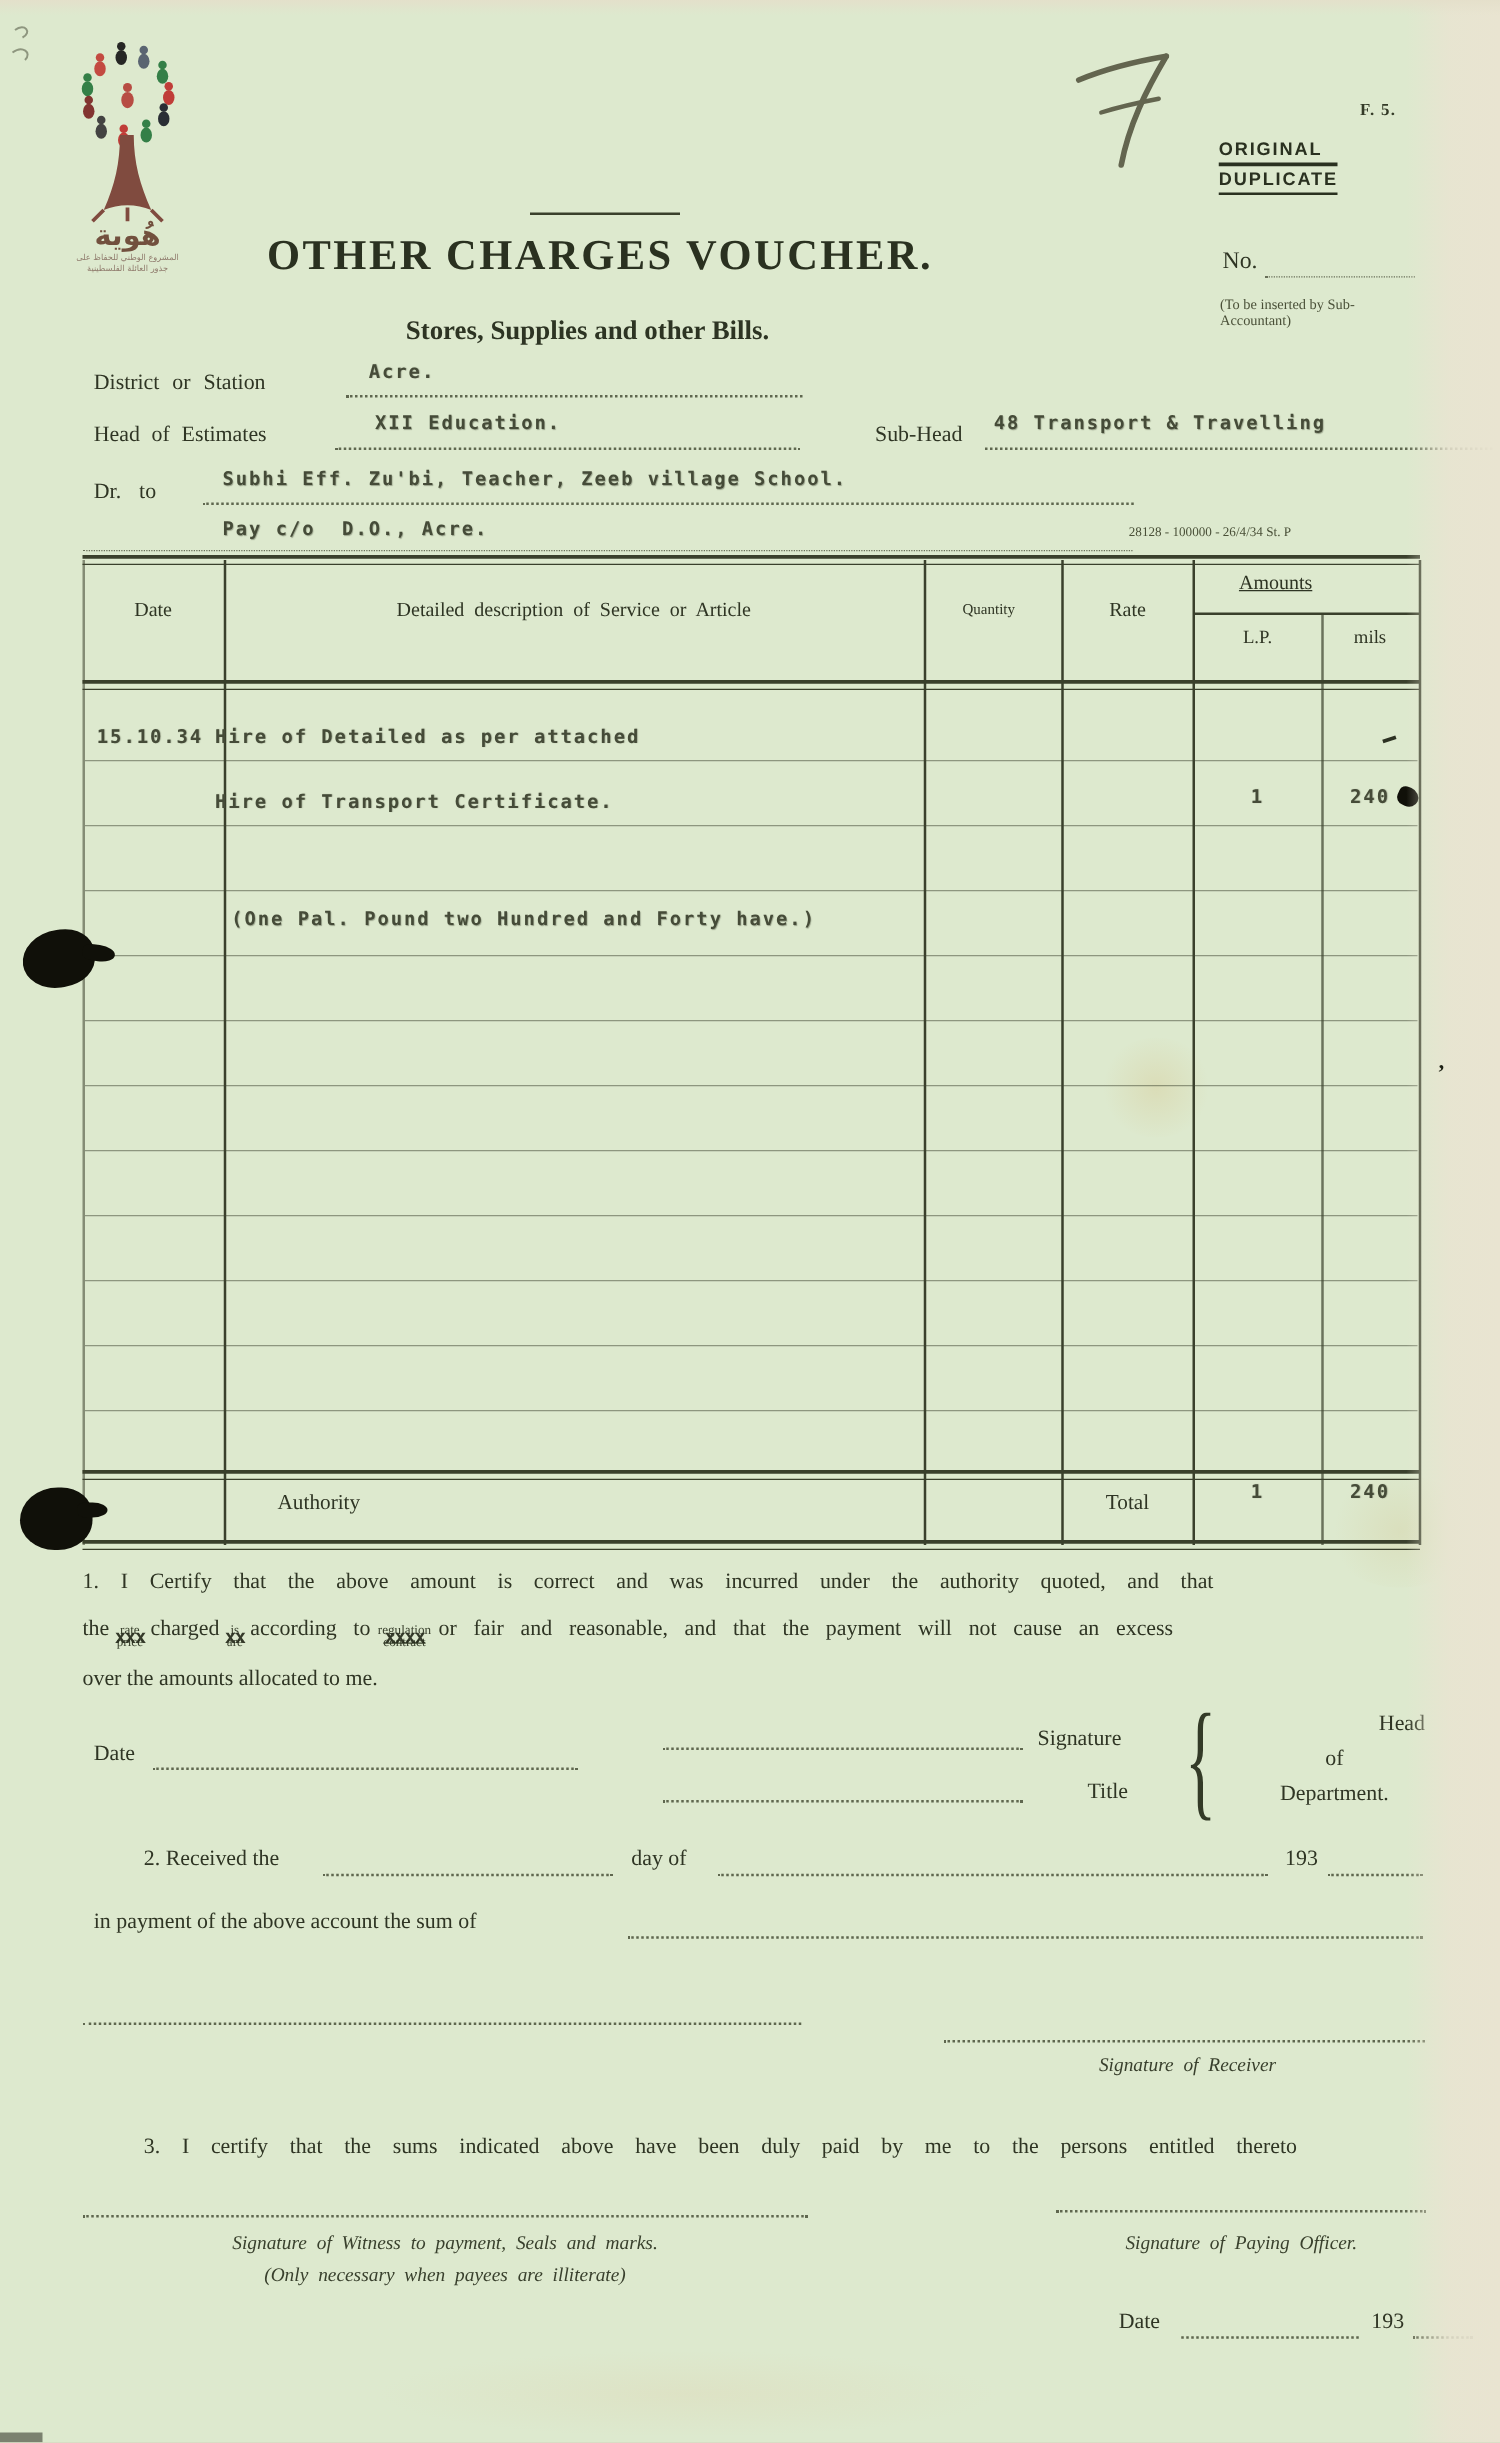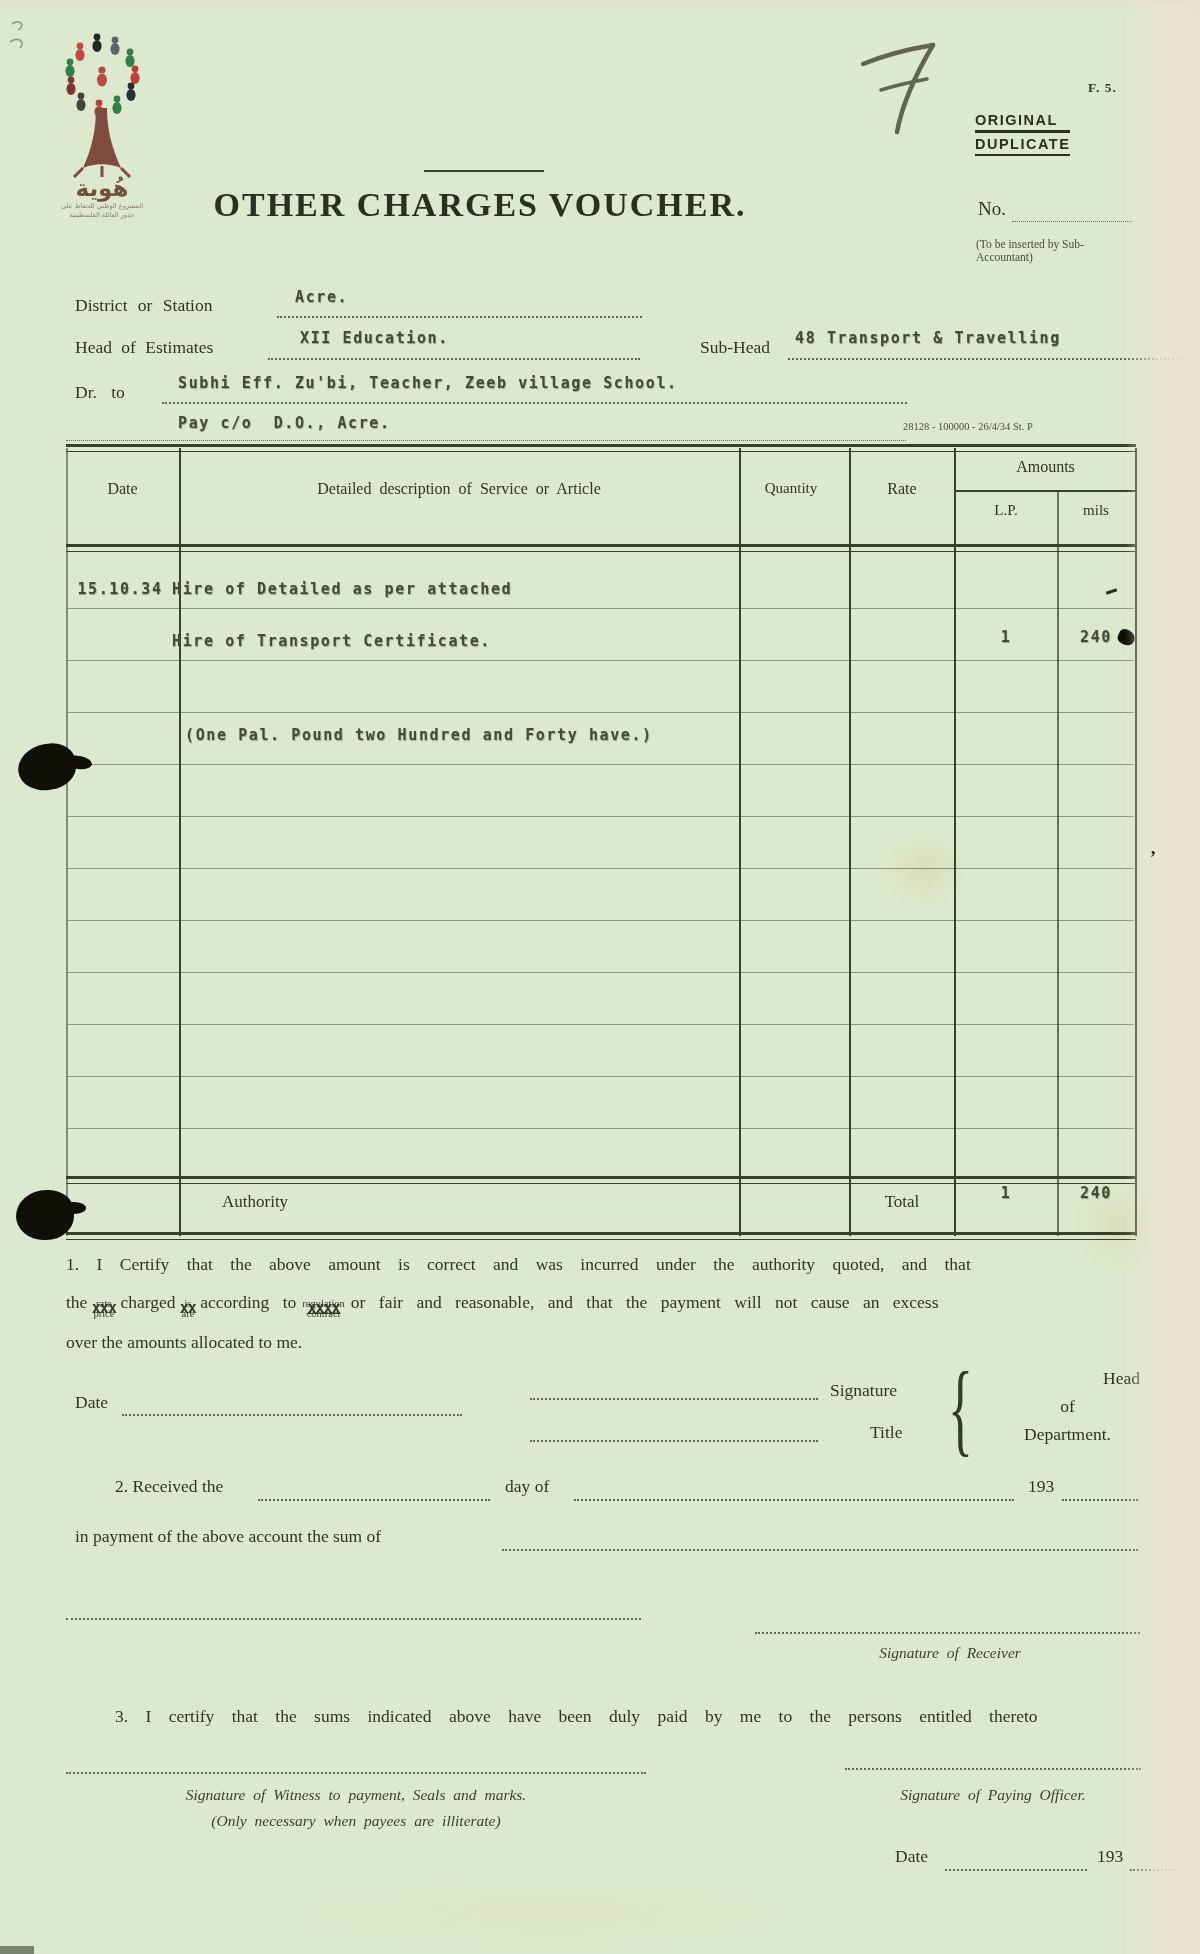--- a/index.html
+++ b/index.html
@@ -120,20 +120,21 @@
     <path d="M88 23 C72 50,58 78,52 110" stroke="#63654f" stroke-width="4.5" fill="none" stroke-linecap="round"></path>
     <path d="M36 68 C52 63,66 60,82 57" stroke="#63654f" stroke-width="3.5" fill="none" stroke-linecap="round"></path>
   </svg>
 
   <div class="abs" style="left:1088px;top:80px;font-weight:bold;font-size:13.5px;letter-spacing:1px;">F. 5.</div>
 
   <div class="sol" style="left:424px;top:170px;width:120px;height:2px;"></div>
 
   <div class="abs ctr" style="left:120px;top:186px;width:720px;font-size:34px;font-weight:bold;letter-spacing:2px;color:#2a3120;">OTHER  CHARGES  VOUCHER.</div>
 
+  <div class="abs ctr" style="left:120px;top:252px;width:700px;font-size:21.5px;font-weight:bold;color:#2d3423;">Stores, Supplies and other Bills.</div>
 
   <div class="abs" style="left:975px;top:112px;font-family:'Liberation Sans',sans-serif;font-weight:bold;font-size:14.5px;letter-spacing:1.5px;color:#2a3120;">
     <div style="border-bottom:3px solid #2a3120;padding-bottom:2px;">ORIGINAL</div>
     <div style="border-bottom:2px solid #2a3120;padding-top:3px;padding-bottom:2px;">DUPLICATE</div>
   </div>
   <div class="abs lbl" style="left:978px;top:198px;font-size:19px;">No.</div>
   <div class="dotf" style="left:1012px;top:221px;width:120px;"></div>
   <div class="abs" style="left:976px;top:238px;font-size:11.5px;line-height:13px;color:#4a5038;">
     <div>(To be inserted by Sub-</div>
     <div>Accountant)</div>
@@ -175,23 +176,23 @@
     <div class="vline" style="left:179px;top:448px;height:788px;"></div>
     <div class="vline" style="left:739px;top:448px;height:788px;"></div>
     <div class="vline" style="left:849px;top:448px;height:788px;"></div>
     <div class="vline" style="left:954px;top:448px;height:788px;"></div>
     <div class="vline" style="left:1057px;top:492px;height:744px;background:rgba(58,64,44,.7);"></div>
     <div class="vline" style="left:1135px;top:448px;height:788px;"></div>
     <div class="sol" style="left:955px;top:490px;width:181px;height:2px;"></div>
 
     <div class="abs lbl ctr" style="left:66px;top:480px;width:113px;font-size:16px;">Date</div>
     <div class="abs lbl ctr" style="left:180px;top:480px;width:558px;font-size:16px;word-spacing:4px;">Detailed description of Service or Article</div>
-    <div class="abs lbl ctr" style="left:740px;top:480px;width:102px;font-size:15px;">Quantity</div>
+    <div class="abs lbl ctr" style="left:740px;top:480px;width:102px;font-size:12px;">Quantity</div>
     <div class="abs lbl ctr" style="left:850px;top:480px;width:104px;font-size:16px;">Rate</div>
-    <div class="abs lbl ctr" style="left:955px;top:458px;width:181px;font-size:16px;">Amounts</div>
+    <div class="abs lbl ctr" style="left:930px;top:458px;width:181px;font-size:16px;text-decoration:underline;">Amounts</div>
     <div class="abs lbl ctr" style="left:955px;top:502px;width:102px;font-size:15px;">L.P.</div>
     <div class="abs lbl ctr" style="left:1057px;top:502px;width:78px;font-size:15px;">mils</div>
 
     <div class="hline" style="left:68px;top:608px;width:1066px;"></div>
     <div class="hline" style="left:68px;top:660px;width:1066px;"></div>
     <div class="hline" style="left:68px;top:712px;width:1066px;"></div>
     <div class="hline" style="left:68px;top:764px;width:1066px;"></div>
     <div class="hline" style="left:68px;top:816px;width:1066px;"></div>
     <div class="hline" style="left:68px;top:868px;width:1066px;"></div>
     <div class="hline" style="left:68px;top:920px;width:1066px;"></div>

